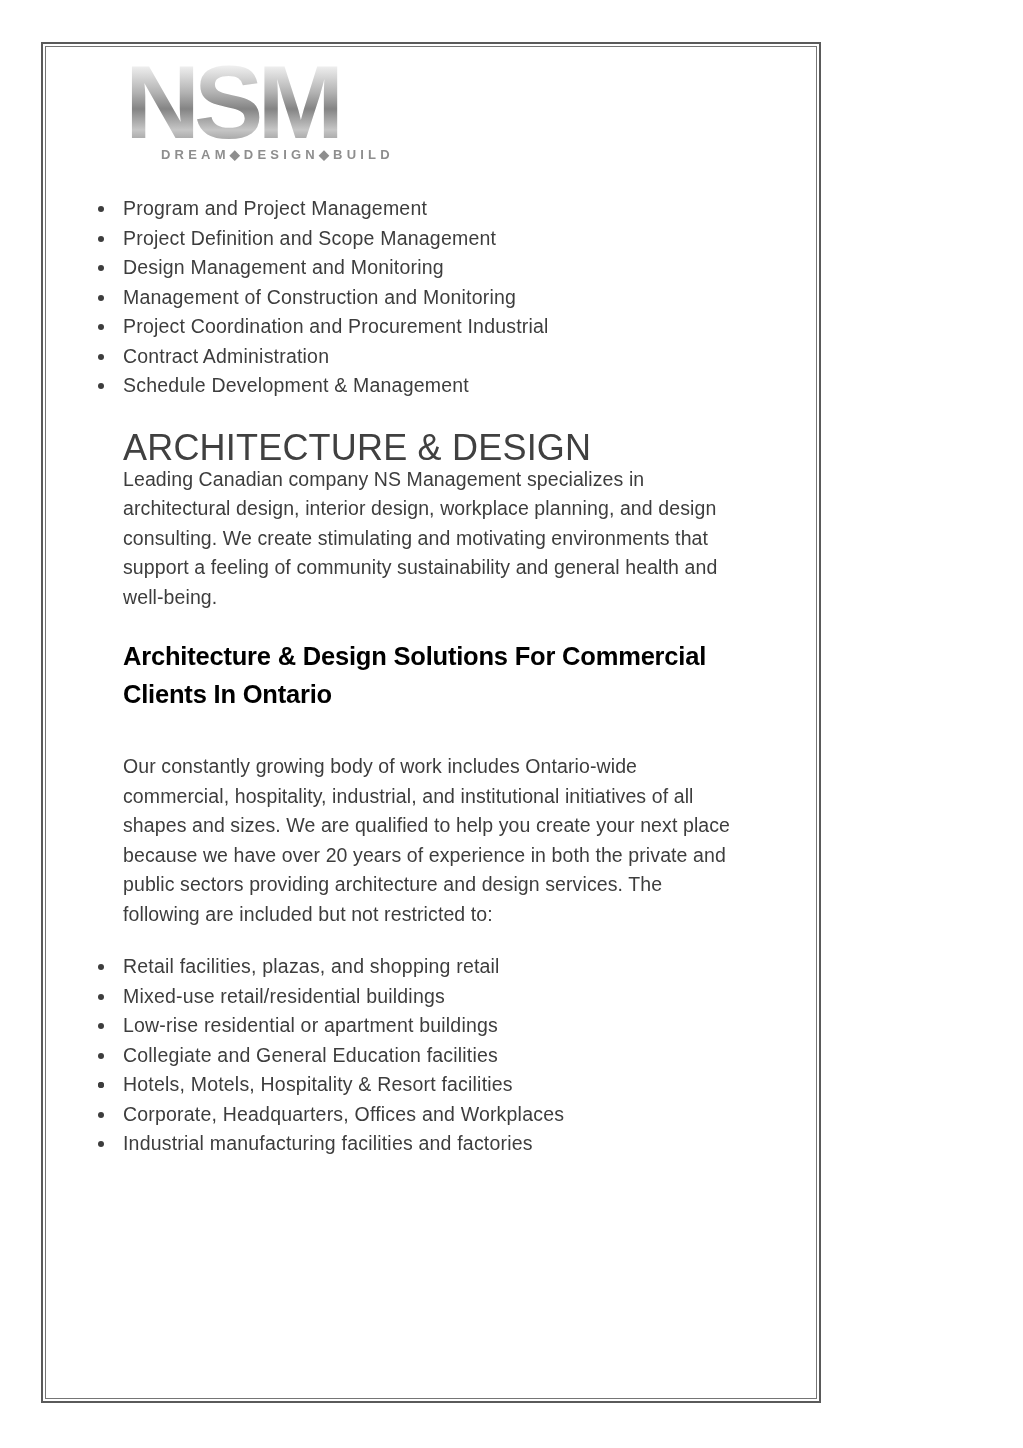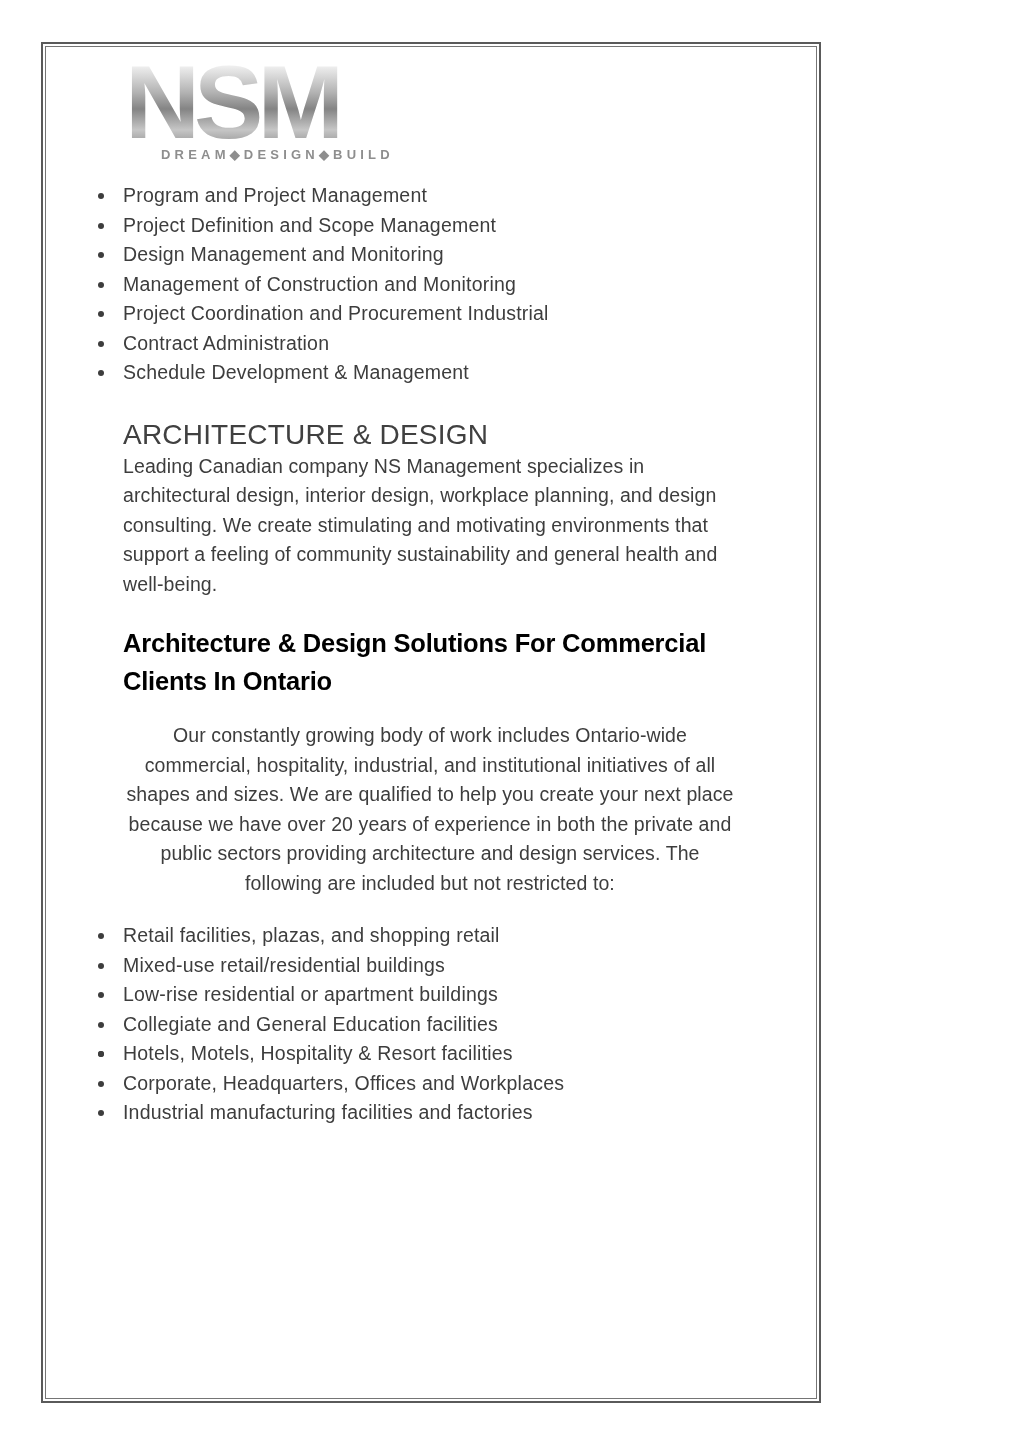--- a/index.html
+++ b/index.html
@@ -42,42 +42,42 @@
     font-size: 13px;
     font-weight: bold;
     letter-spacing: 4.2px;
     color: #8e8e8e;
     width: 205px;
     padding-left: 35px;
   }
   
   ul.doc-list {
     list-style: none;
-    margin-top: 19px;
+    margin-top: 32px;
   }
   ul.doc-list li {
     position: relative;
     font-size: 19.5px;
     line-height: 29.5px;
     letter-spacing: 0.2px;
     color: #3d3d3d;
   }
   ul.doc-list li .dot {
     position: absolute;
     left: -25px;
     top: 12px;
     width: 6px;
     height: 6px;
     border-radius: 50%;
     background: #3d3d3d;
   }
   
   h1.sec-heading {
     margin-top: 30px;
-    font-size: 28px;
+    font-size: 36px;
     font-weight: 400;
     letter-spacing: 0.2px;
     line-height: 34px;
     color: #404040;
   }
   p.doc-par {
     font-size: 19.5px;
     line-height: 29.5px;
     letter-spacing: 0.1px;
     color: #3d3d3d;
@@ -85,21 +85,21 @@
   }
   h2.sub-heading {
     margin-top: 25px;
     font-size: 25.5px;
     font-weight: 700;
     letter-spacing: -0.2px;
     line-height: 38px;
     color: #000000;
     max-width: 700px;
   }
-  p.doc-par.second { margin-top: 21px; text-align: center; }
+  p.doc-par.second { margin-top: 39px; }
   ul.doc-list.facilities { margin-top: 23px; }
 </style>
 </head>
 <body>
 
 <div class="sheet">
   <div class="page-border-outer">
     <div class="page-border-inner"></div>
   </div>
 

